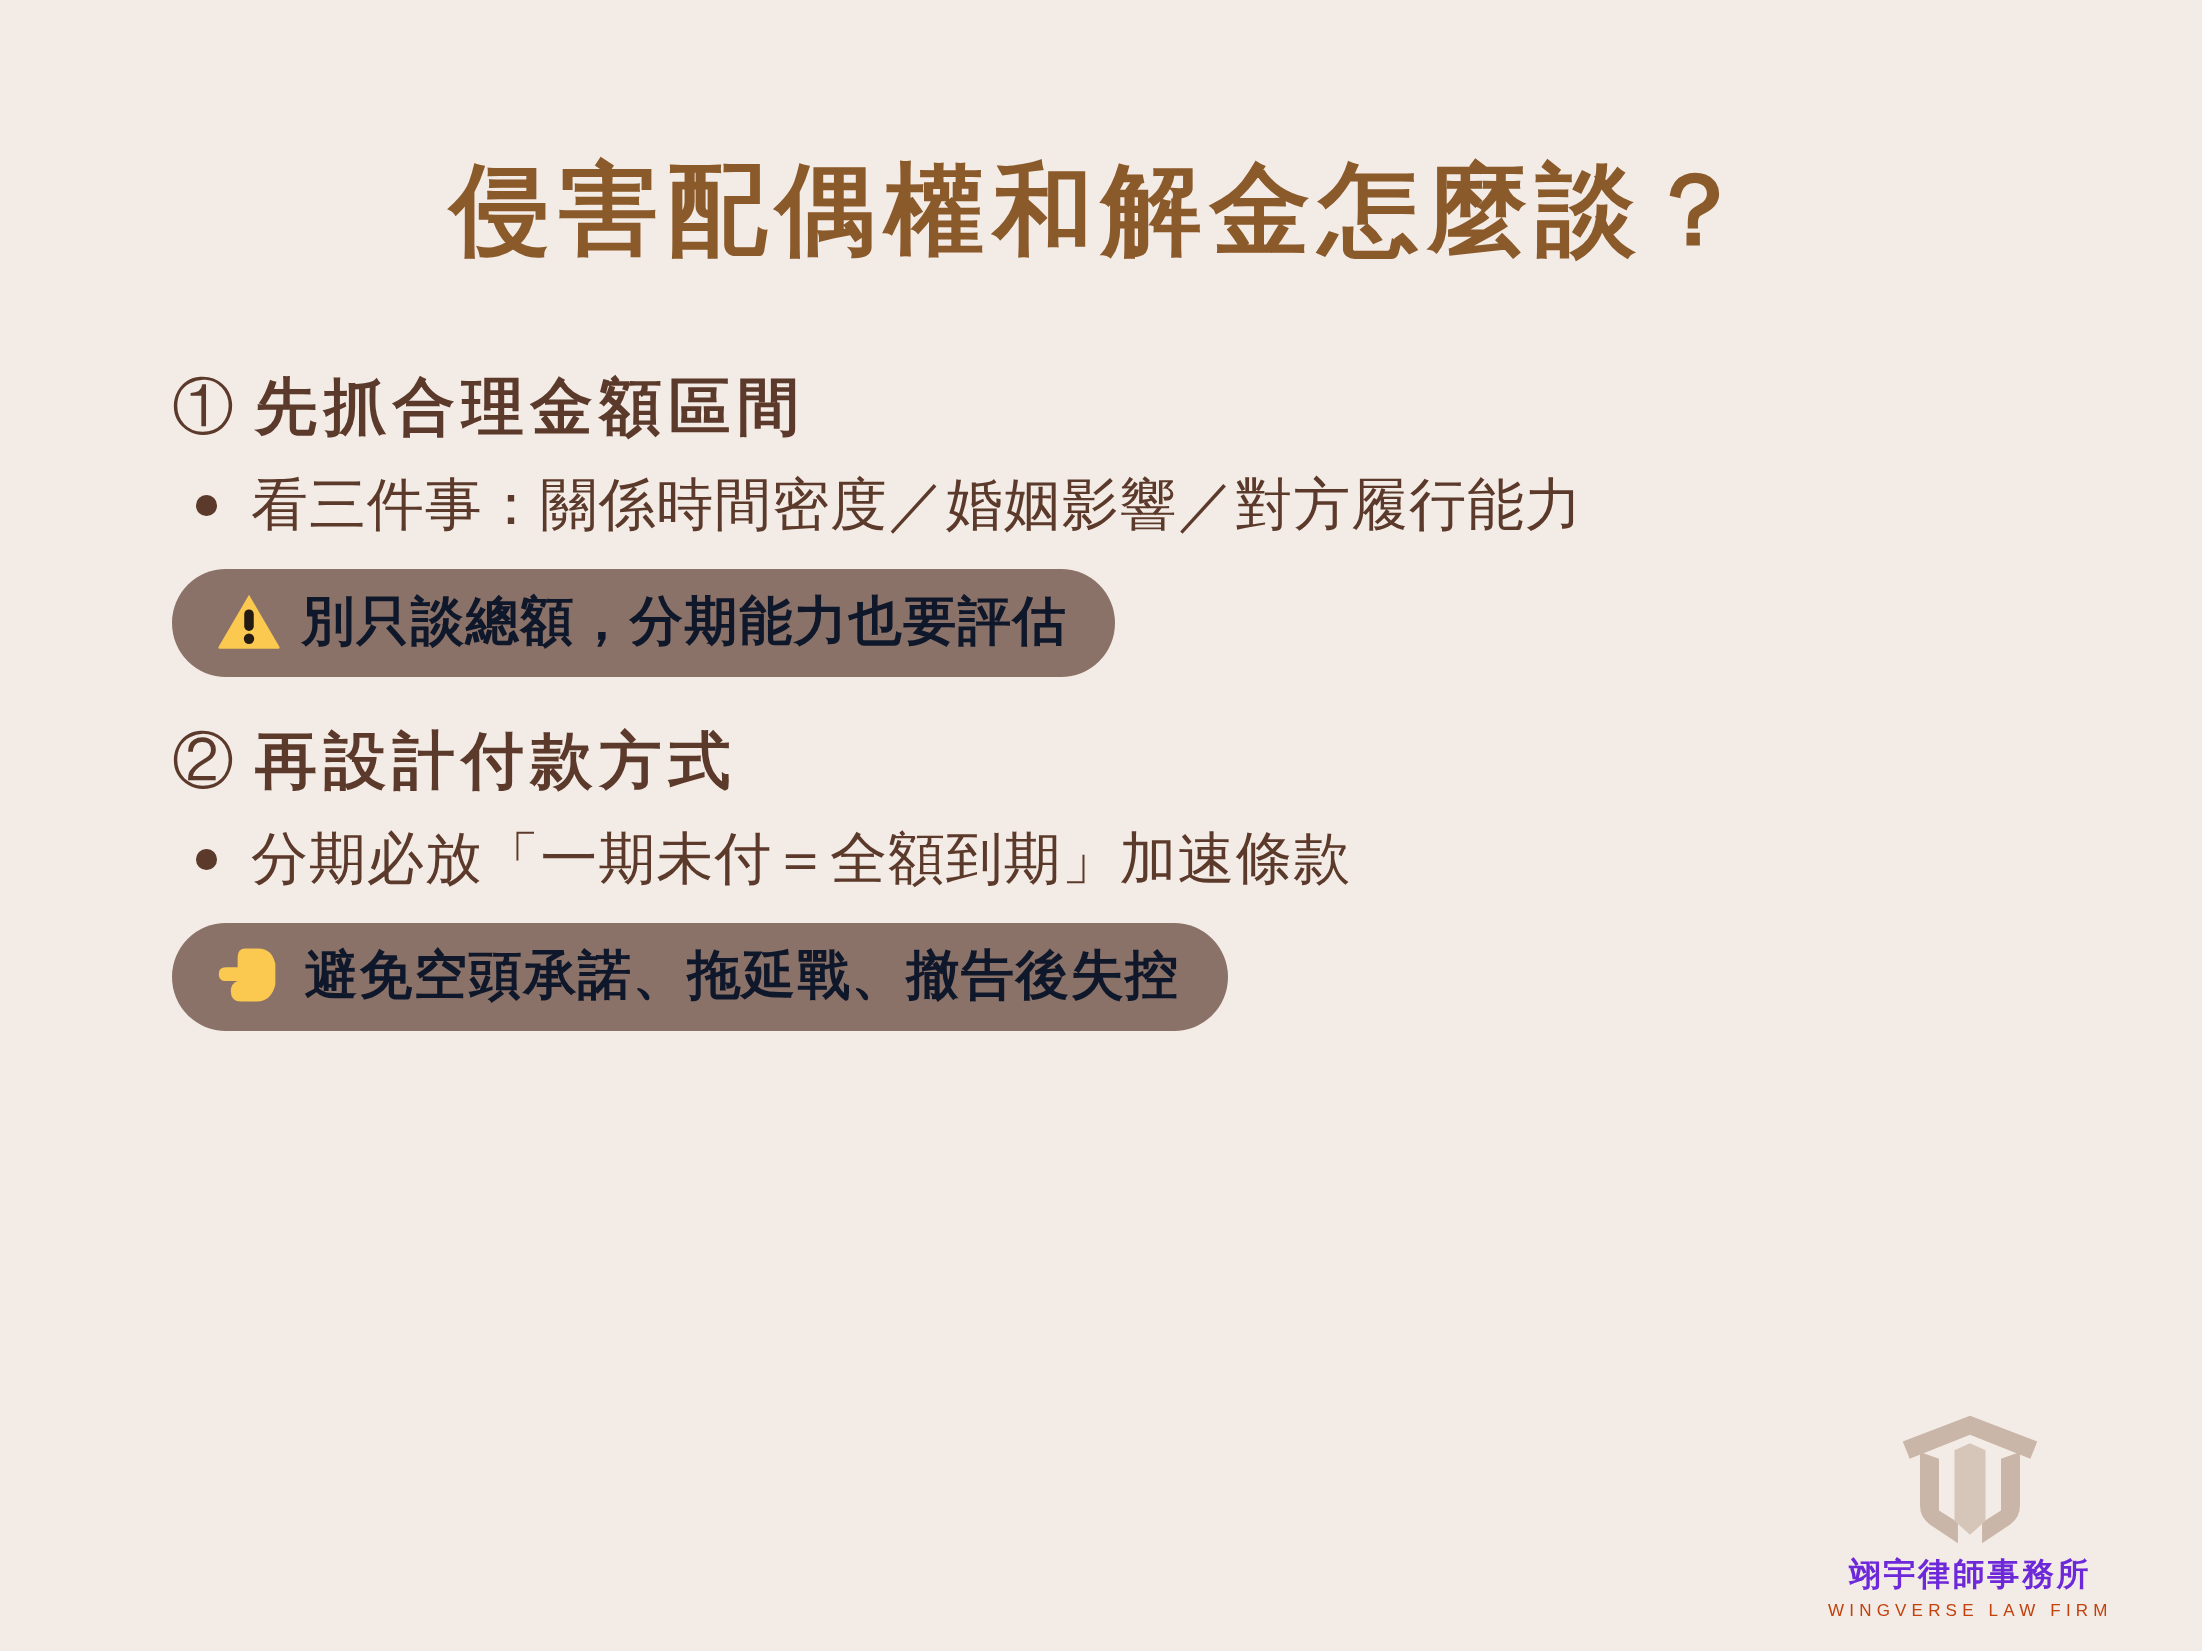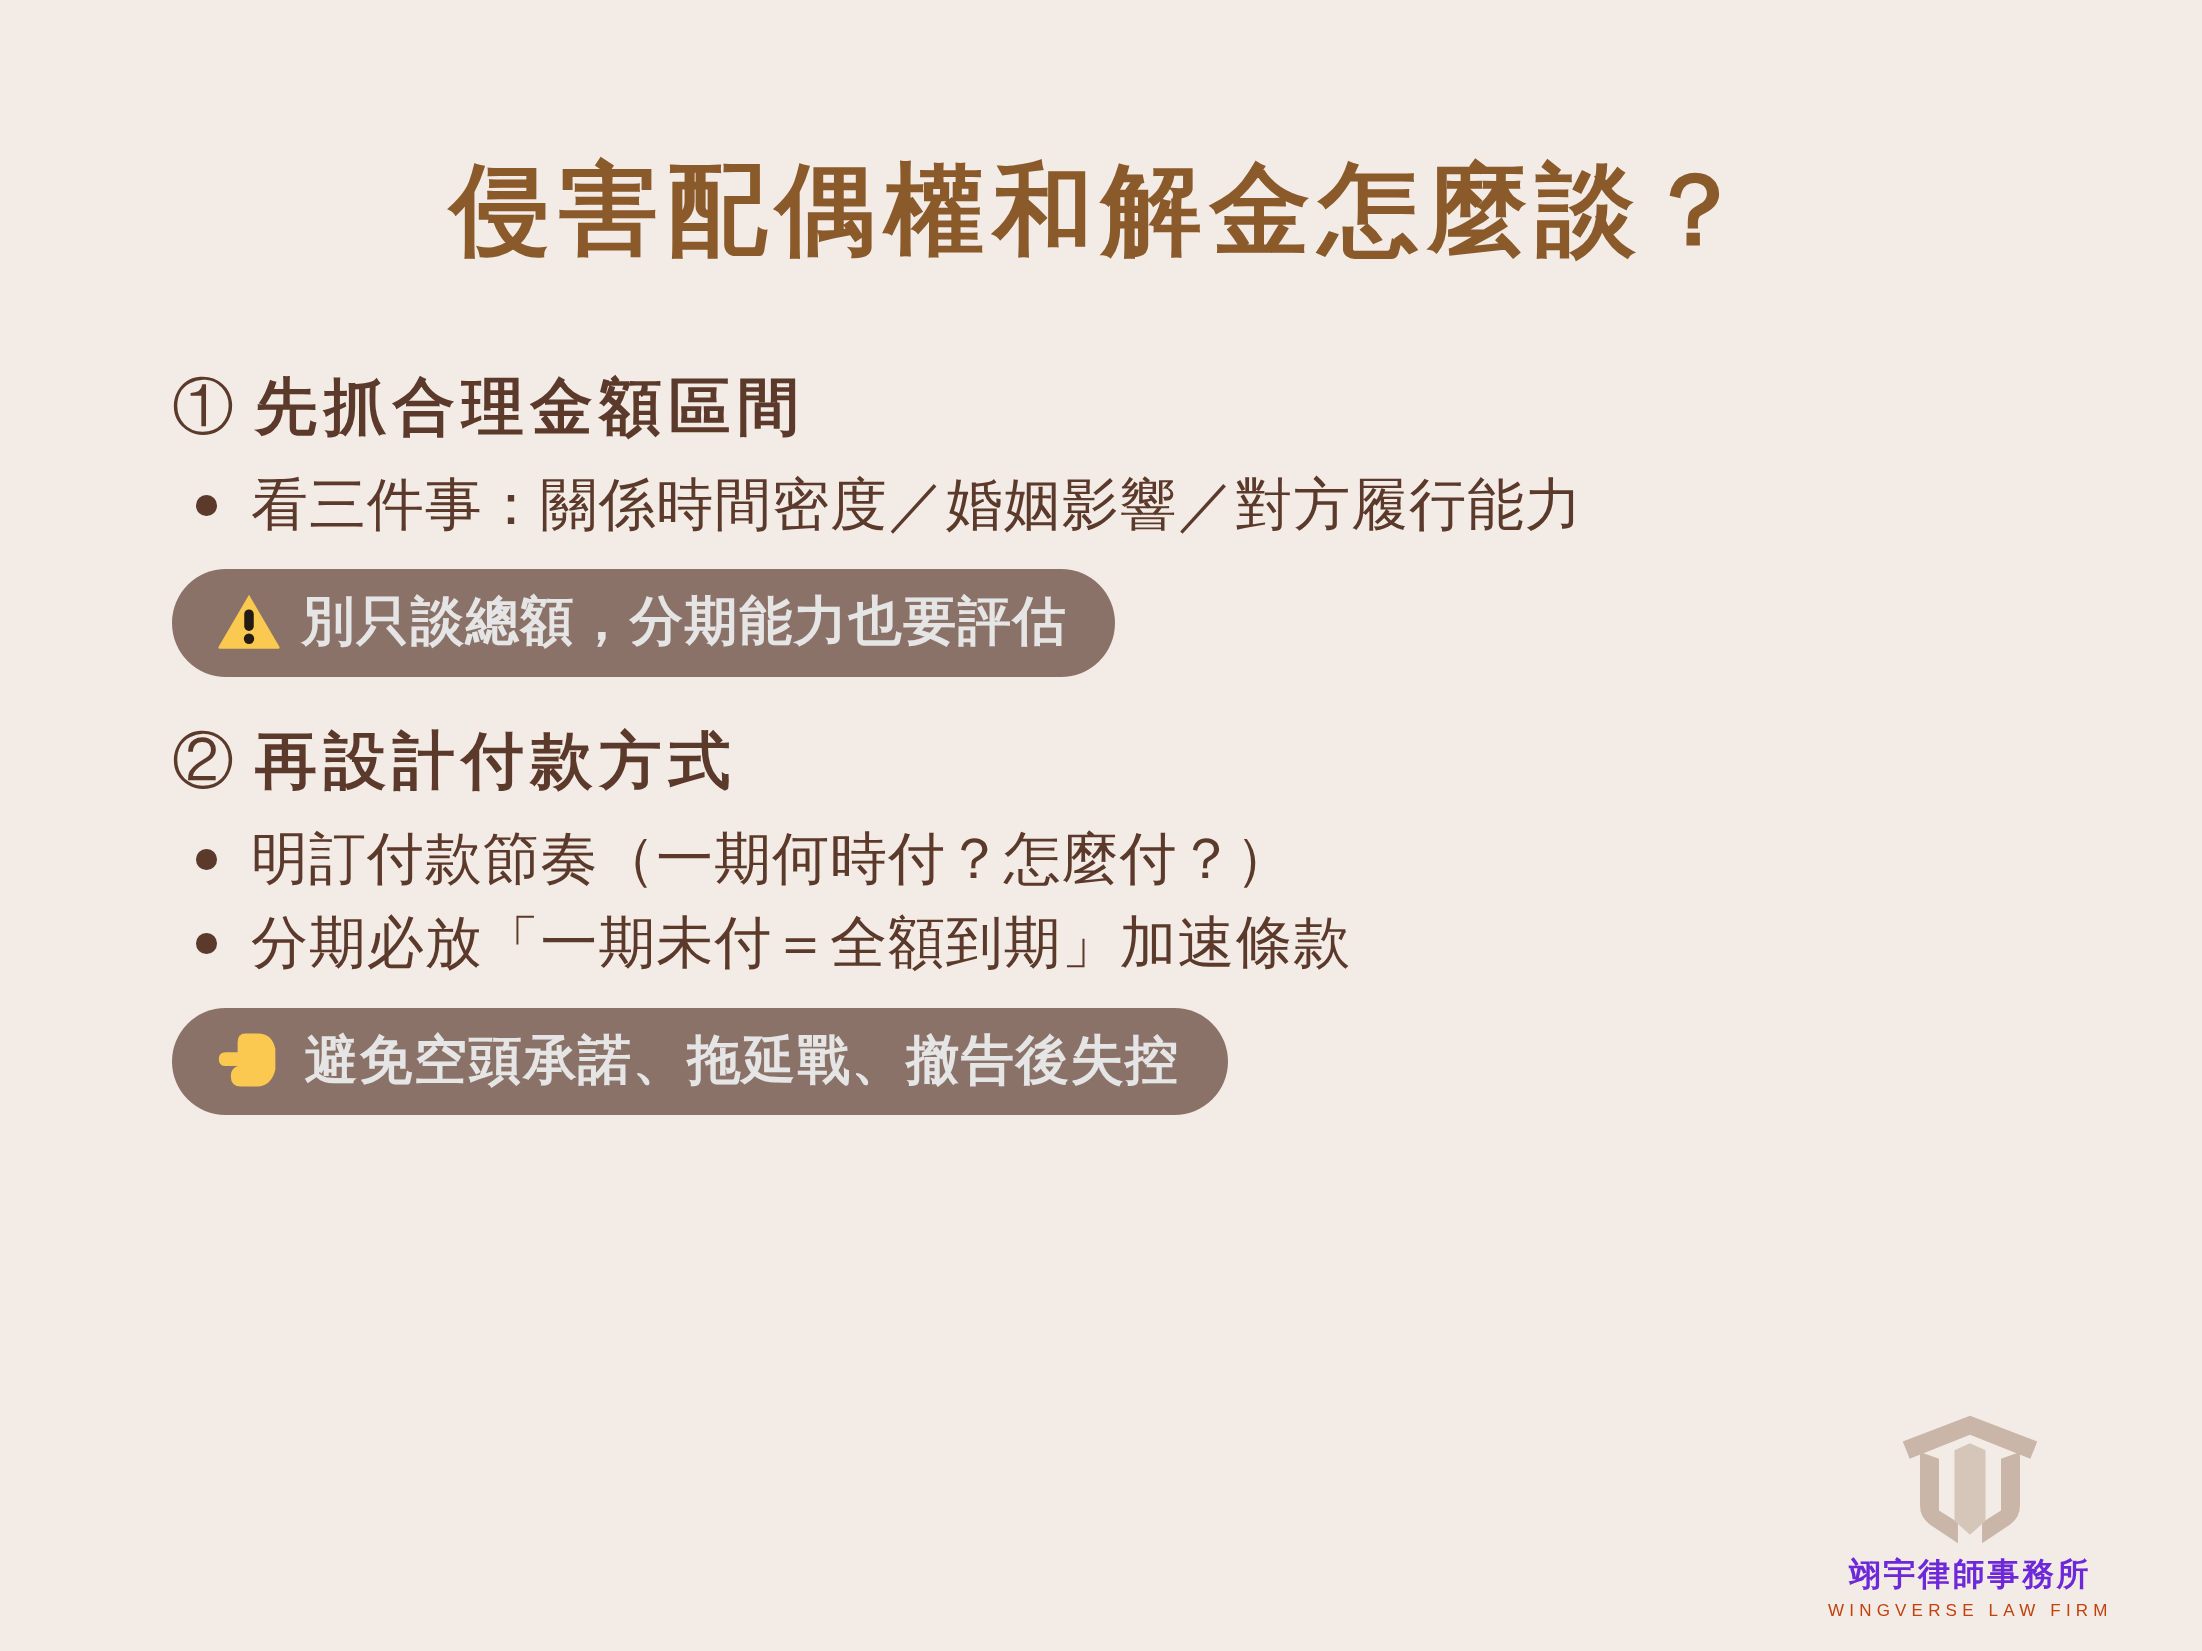--- a/index.html
+++ b/index.html
@@ -114,21 +114,21 @@
   }
   .pill .emoji {
     flex: 0 0 auto;
     margin-right: 20.6px;
     line-height: 1;
     display: inline-flex;
     align-items: center;
     justify-content: center;
   }
   .pill .ptext {
-    color: #e5e5e5;
+    color: #0f172a;
     font-size: 53px;
     font-weight: 700;
     letter-spacing: 1.7px;
     line-height: 1.25;
     white-space: nowrap;
   }
 
   .row-gap-1 { height: 40px; }
 
   
@@ -197,24 +197,20 @@
     </div>
 
     <div class="row-gap-1"></div>
 
     
     <div class="section-heading">
       <span class="num">②</span>
       <span class="htext">再設計付款方式</span>
     </div>
 
-    <div class="bullet">
-      <span class="dot"></span>
-      <span class="btext">明訂付款節奏（一期何時付？怎麼付？）</span>
-    </div>
 
     <div class="bullet">
       <span class="dot"></span>
       <span class="btext">分期必放「一期未付＝全額到期」加速條款</span>
     </div>
 
     <div class="pill">
       <span class="emoji">
         <svg width="67" height="60" viewBox="0 0 78 70" aria-hidden="true">
           <path d="M10 26 Q10 14 22 14 Q31 14 34 22 L34 8 Q34 0 42 0 Q50 0 50 8 L50 22 L62 22 Q72 22 72 31 L72 46 Q72 62 54 66 L30 66 Q12 62 10 46 Z" transform="translate(-2,2) rotate(-90 39 35)" fill="#FBC850"></path>

